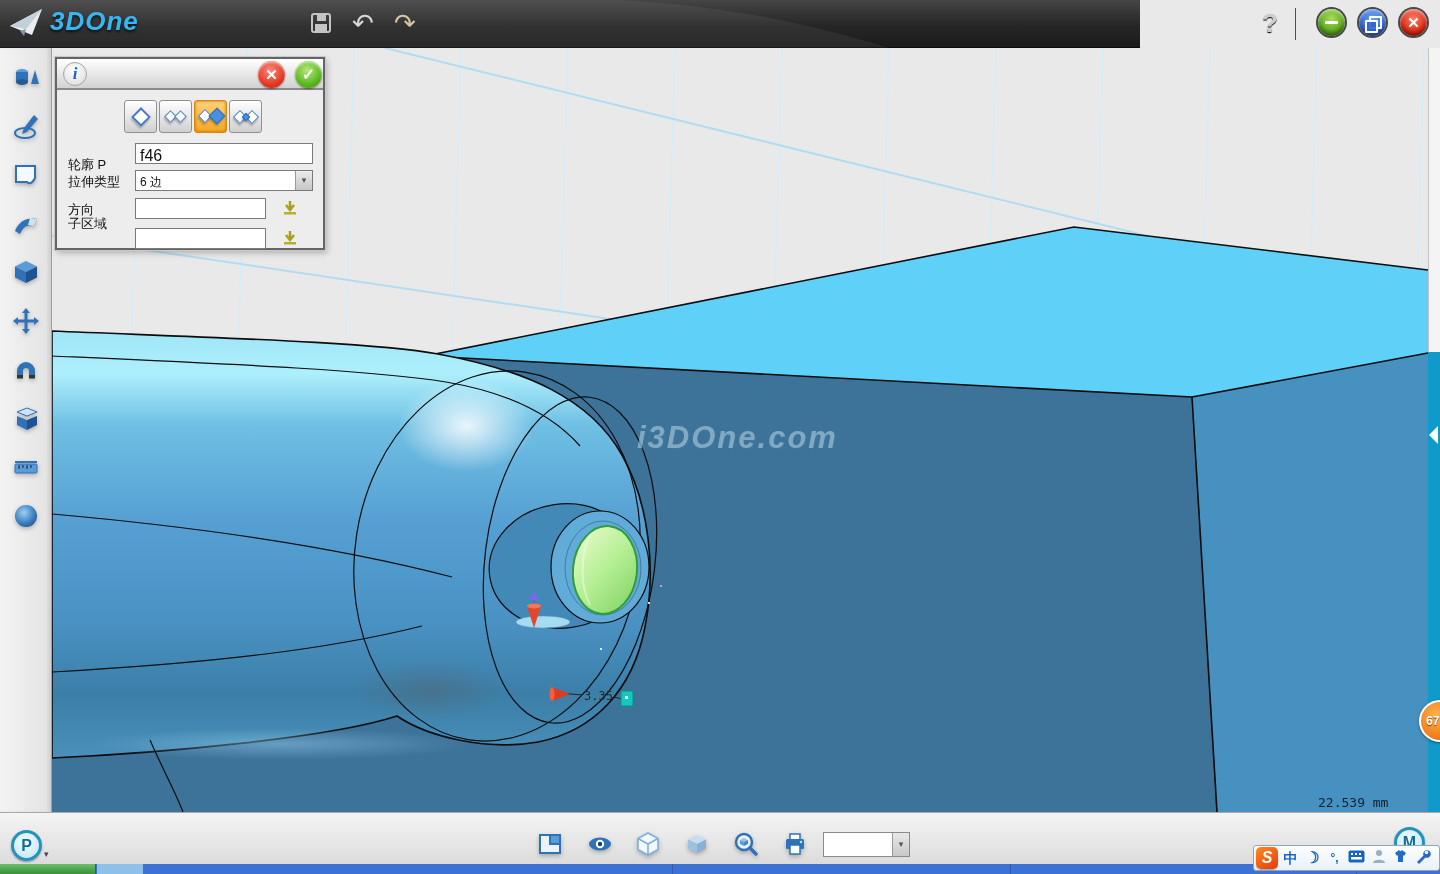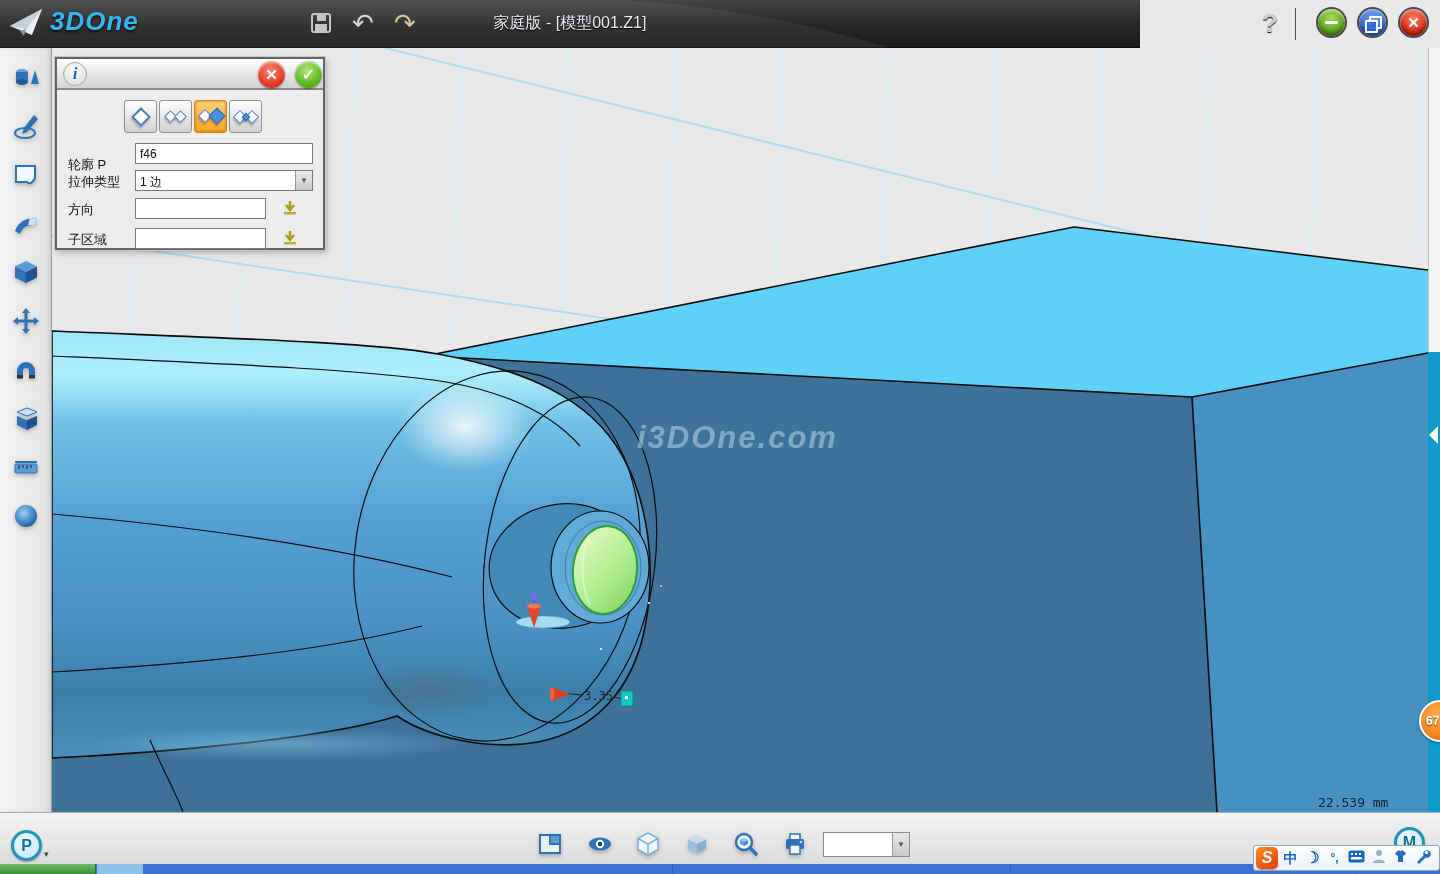--- a/index.html
+++ b/index.html
@@ -75,21 +75,21 @@
   .mode-btn{width:33px;height:33px;border:1px solid #909090;border-radius:3px;position:relative;cursor:pointer;
     background:linear-gradient(#ffffff,#d0d0d0);}
   .mode-btn.selected{background:linear-gradient(#ffd27a,#f5a623);border-color:#d8880e;
     box-shadow:inset 0 0 3px #b86a00;}
   .dia{position:absolute;transform:rotate(45deg);background:#fff;border:2px solid #4a78c8;
     box-shadow:1px 2px 2px rgba(0,0,0,.25);}
   .dia.blue{background:#4a90e2;border-color:#2f6cb8;}
   .dia.small{border-width:1.5px;}
   .dlg-row-label{position:absolute;left:11px;font-size:13px;color:#111;}
   .dlg-input{position:absolute;left:78px;width:178px;height:21px;background:#fff;border:1px solid #7a7a7a;
-    font-size:12px;color:#111;padding:3px 4px;cursor:text;overflow:hidden;white-space:nowrap;}
+    font-size:16px;color:#111;padding:3px 4px;cursor:text;overflow:hidden;white-space:nowrap;}
   .dlg-input.short{width:131px;}
   #dlg-select{position:absolute;left:78px;top:111px;width:178px;height:21px;background:#fff;border:1px solid #7a7a7a;cursor:pointer;}
   #dlg-select .val{position:absolute;left:4px;top:3px;font-size:12px;color:#111;}
   #dlg-select .drop{position:absolute;right:0;top:0;width:17px;height:19px;background:linear-gradient(#ececec,#c6c6c6);
     border-left:1px solid #999;color:#555;font-size:9px;text-align:center;line-height:19px;}
   .pick-ico{position:absolute;left:224px;width:18px;height:18px;cursor:pointer;}
 
   
   #bottom-toolbar{position:absolute;left:0;top:812px;width:1440px;height:52px;z-index:10;
     background:linear-gradient(#f4f4f4,#dcdcdc);border-top:1px solid #a8a8a8;}
@@ -140,21 +140,20 @@
   </div>
   <div class="tb-ico" id="save-btn">
     <svg width="24" height="24" viewBox="0 0 24 24">
       <rect x="3" y="3" width="18" height="18" rx="2" fill="none" stroke="#c4c4c4" stroke-width="2"></rect>
       <rect x="8" y="4" width="9" height="6" fill="#c4c4c4"></rect>
       <rect x="6" y="13" width="12" height="7" fill="#c4c4c4"></rect>
     </svg>
   </div>
   <div class="tb-ico" id="undo-btn">↶</div>
   <div class="tb-ico" id="redo-btn">↷</div>
-  <div id="win-title">家庭版 - [模型001.Z1]</div>
   <div id="help-btn">?</div>
   <div id="tb-sep"></div>
   <div class="winbtn" id="btn-min"></div>
   <div class="winbtn" id="btn-restore"></div>
   <div class="winbtn" id="btn-close">✕</div>
 </div>
 
 <div id="sidebar">
   <div class="side-icon" style="top:16px">
     <svg viewBox="0 0 28 28">
@@ -371,34 +370,34 @@
       <span class="dia small" style="left:17px;top:11px;width:10px;height:10px"></span>
       <span class="dia small blue" style="left:13px;top:13px;width:6px;height:6px"></span>
     </div>
   </div>
 
   <div class="dlg-row-label" style="top:97px">轮廓 P</div>
   <div class="dlg-input" style="top:84px">f46</div>
 
   <div class="dlg-row-label" style="top:114px">拉伸类型</div>
   <div id="dlg-select">
-    <span class="val">1 边</span>
+    <span class="val">6 边</span>
     <span class="drop">▾</span>
   </div>
 
   <div class="dlg-row-label" style="top:142px">方向</div>
   <div class="dlg-input short" style="top:139px"></div>
   <div class="pick-ico" style="top:140px">
     <svg viewBox="0 0 18 18">
         <path d="M9,2 L9,9 M5,6 L9,11 L13,6" stroke="#a8a018" stroke-width="2.5" fill="none"></path>
         <rect x="3" y="13" width="12" height="2.5" fill="#b8b028"></rect>
       </svg>
   </div>
 
-  <div class="dlg-row-label" style="top:172px">子区域</div>
+  <div class="dlg-row-label" style="top:156px">子区域</div>
   <div class="dlg-input short" style="top:169px"></div>
   <div class="pick-ico" style="top:170px">
     <svg viewBox="0 0 18 18">
         <path d="M9,2 L9,9 M5,6 L9,11 L13,6" stroke="#a8a018" stroke-width="2.5" fill="none"></path>
         <rect x="3" y="13" width="12" height="2.5" fill="#b8b028"></rect>
       </svg>
   </div>
 </div>
 
 <div id="bottom-toolbar">

